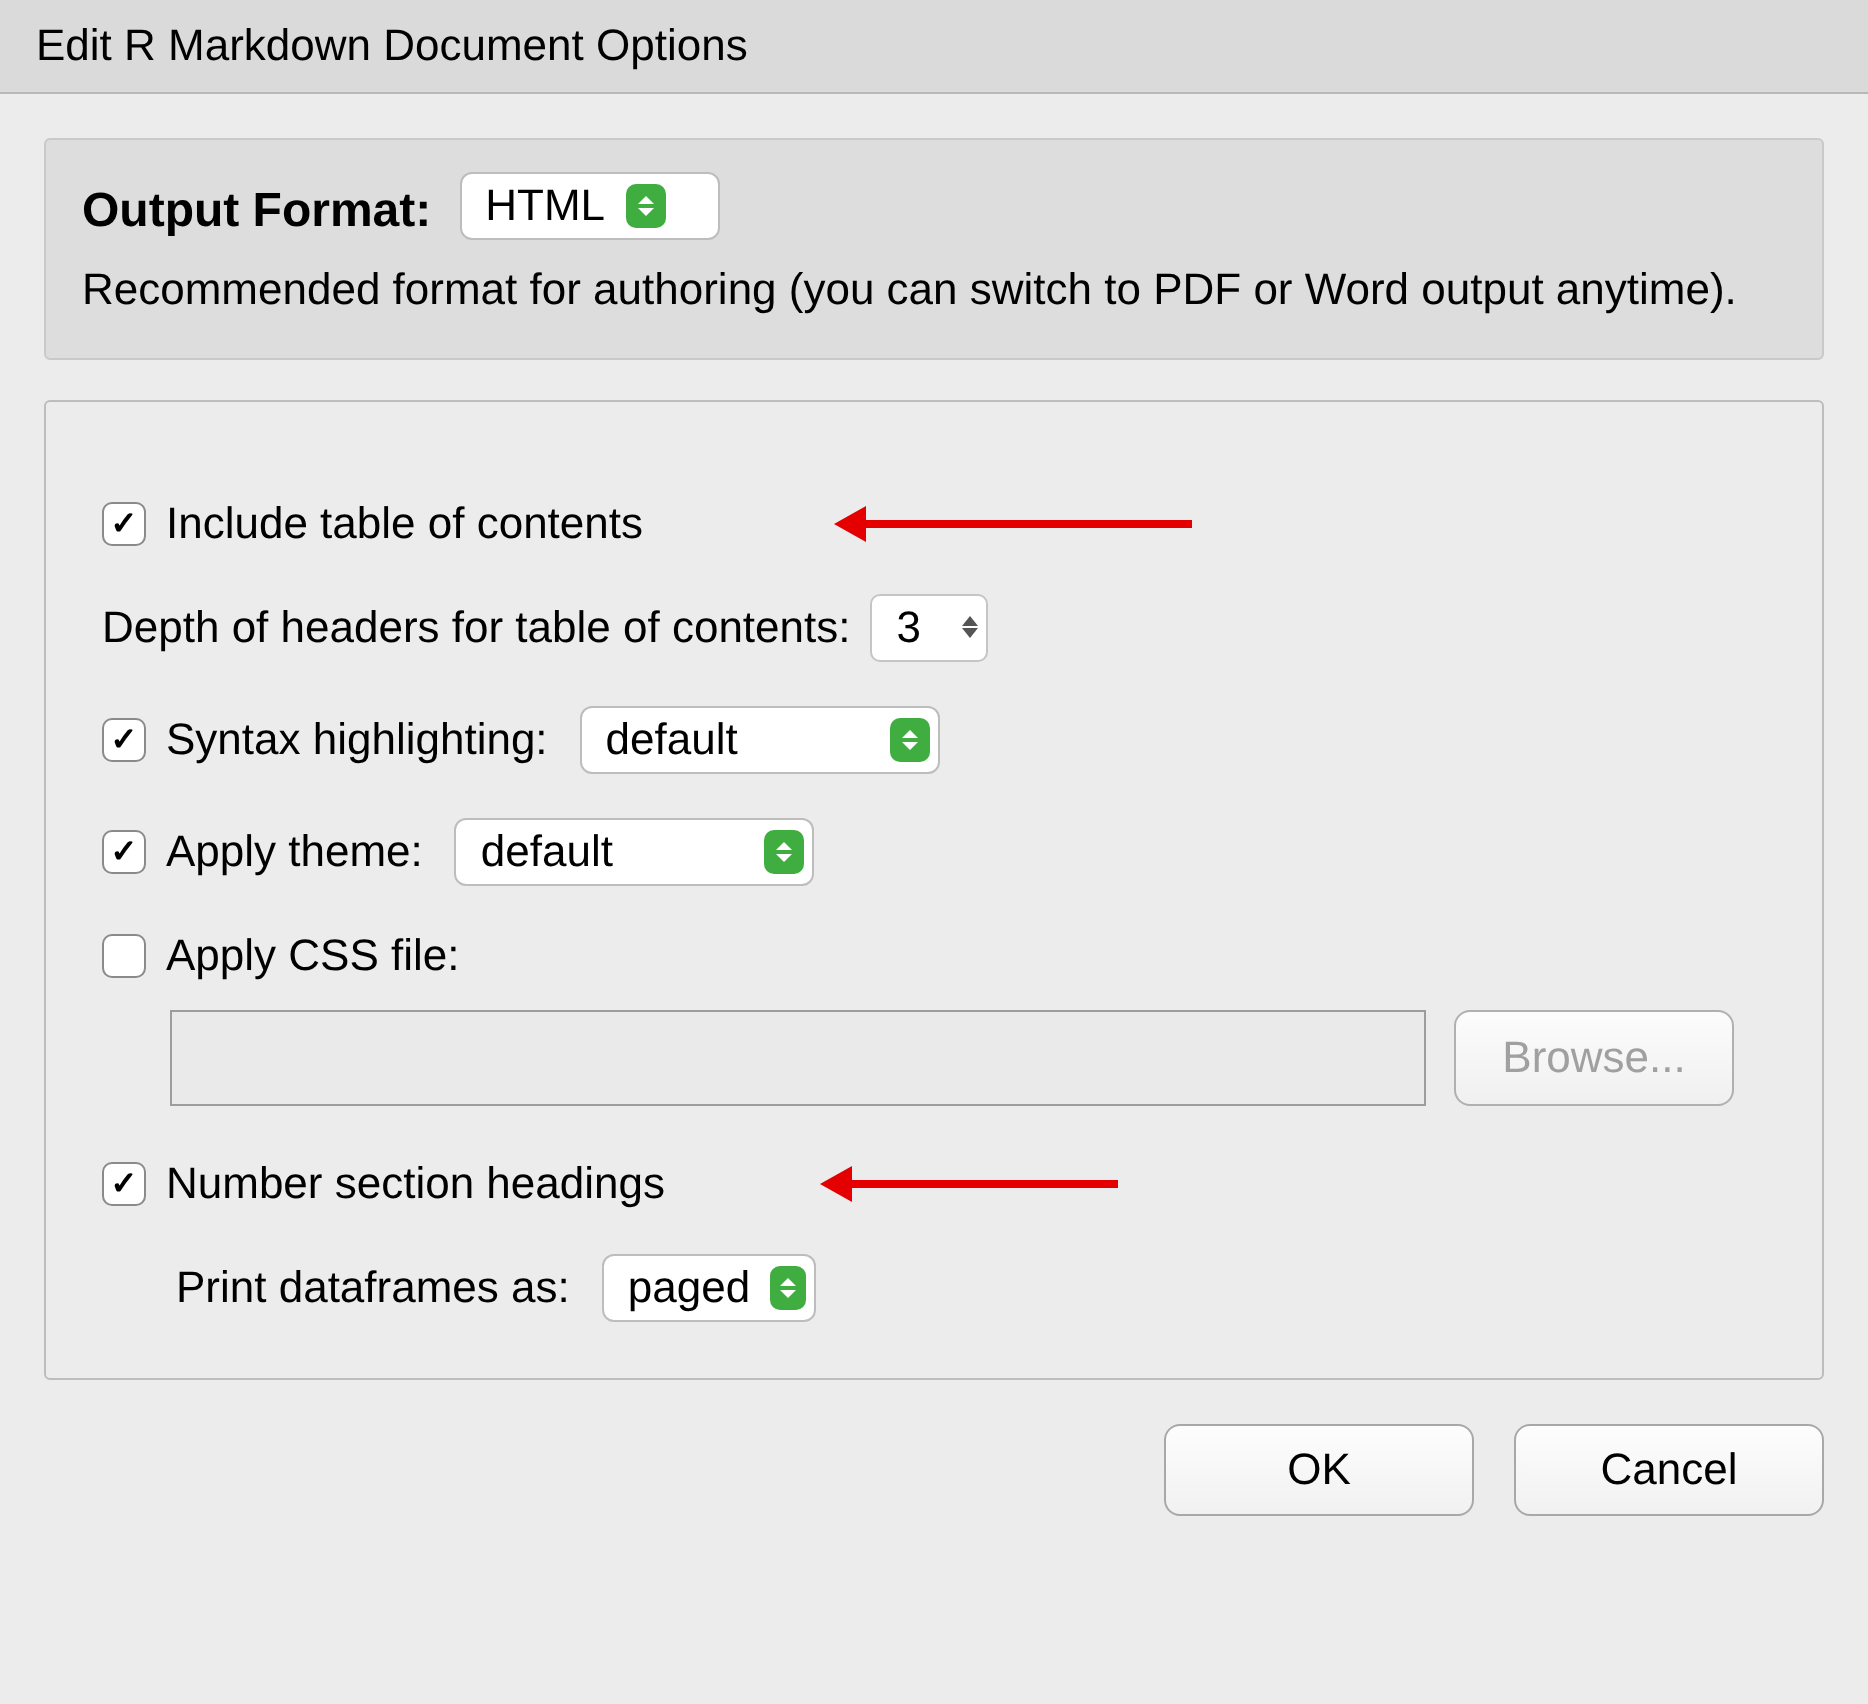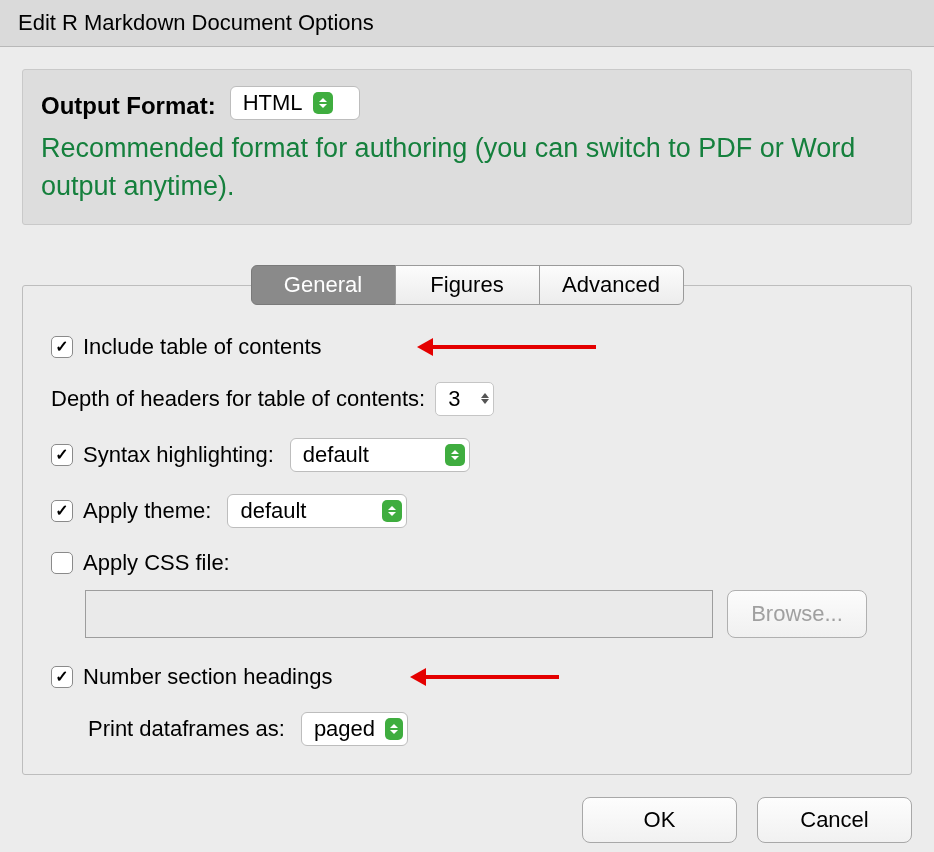--- a/index.html
+++ b/index.html
@@ -31,22 +31,22 @@
     display: flex;
     align-items: flex-end;
     gap: 14px;
   }
   .format-label {
     font-weight: 700;
     font-size: 24px;
   }
   .format-desc {
     margin-top: 10px;
-    font-size: 27px;
-    color: #15803d;
+    font-size: 22px;
+    color: #000000;
     line-height: 1.4;
   }
   .select {
     display: inline-flex;
     align-items: center;
     background: #fff;
     border: 1px solid #bdbdbd;
     border-radius: 6px;
     height: 34px;
     padding: 0 4px 0 12px;
@@ -232,25 +232,20 @@
         <span class="select-btn">
             <span class="arr up"></span>
             <span class="arr down"></span>
           </span>
       </div>
     </div>
     <div class="format-desc">Recommended format for authoring (you can switch to PDF or Word output anytime).</div>
   </div>
 
   <div class="tabs-wrap">
-    <div class="tabs">
-      <div class="tab active">General</div>
-      <div class="tab">Figures</div>
-      <div class="tab">Advanced</div>
-    </div>
 
     <div class="panel">
 
       <div class="row">
         <span class="checkbox checked"></span>
         <span>Include table of contents</span>
         <div class="arrow-annot" style="left:380px; width:165px;"></div>
       </div>
 
       <div class="row">

